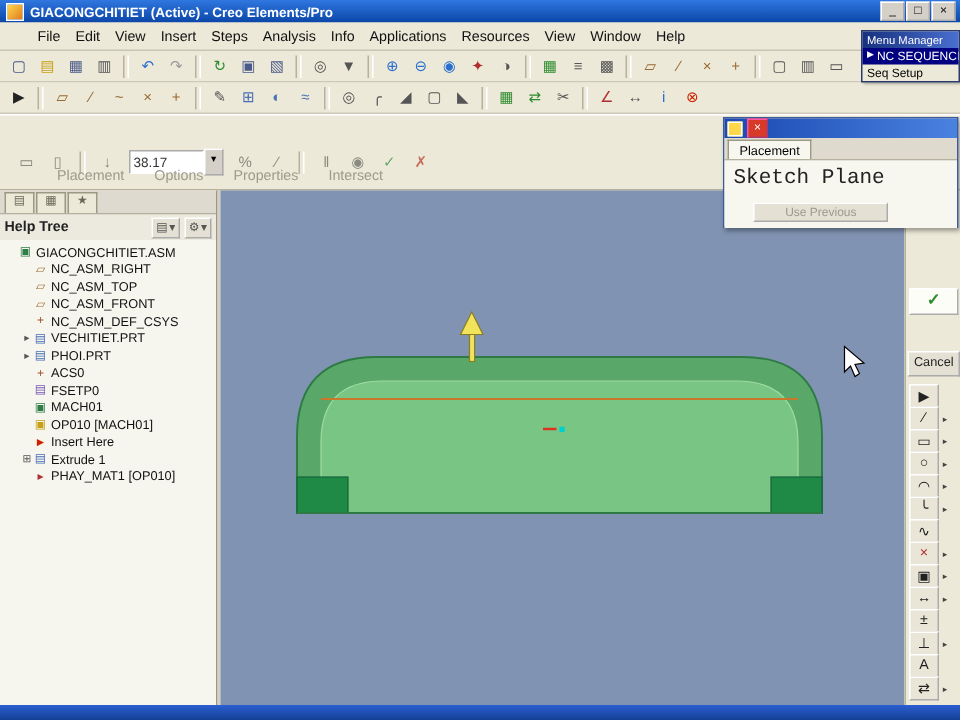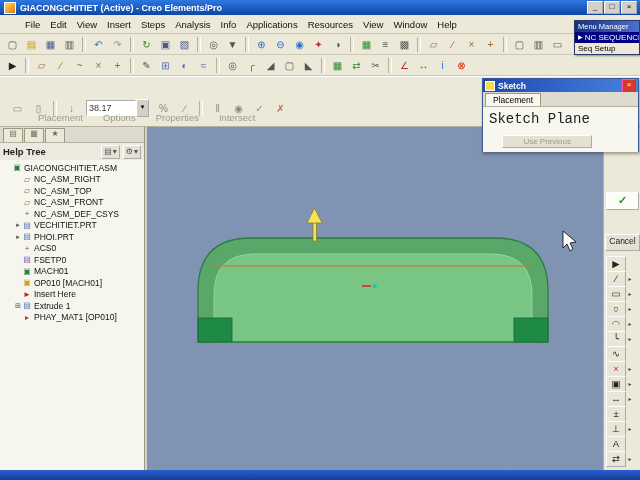--- a/index.html
+++ b/index.html
@@ -395,21 +395,20 @@
       <span>NC SEQUENCE</span>
     </div>
     <div class="mm-item">
       <span>Seq Setup</span>
     </div>
   </div>
 
   <div class="sketch-dialog">
     <div class="sd-title">
       <span class="sd-title-ic"></span>
-      <span class="sd-title-text">Sketch</span>
       <span class="sd-close">×</span>
     </div>
     <div class="sd-tabs">
       <span class="sd-tab">Placement</span>
     </div>
     <div class="sd-body">
       <div class="sd-label">Sketch Plane</div>
       <span class="sd-useprev">Use Previous</span>
     </div>
   </div>

